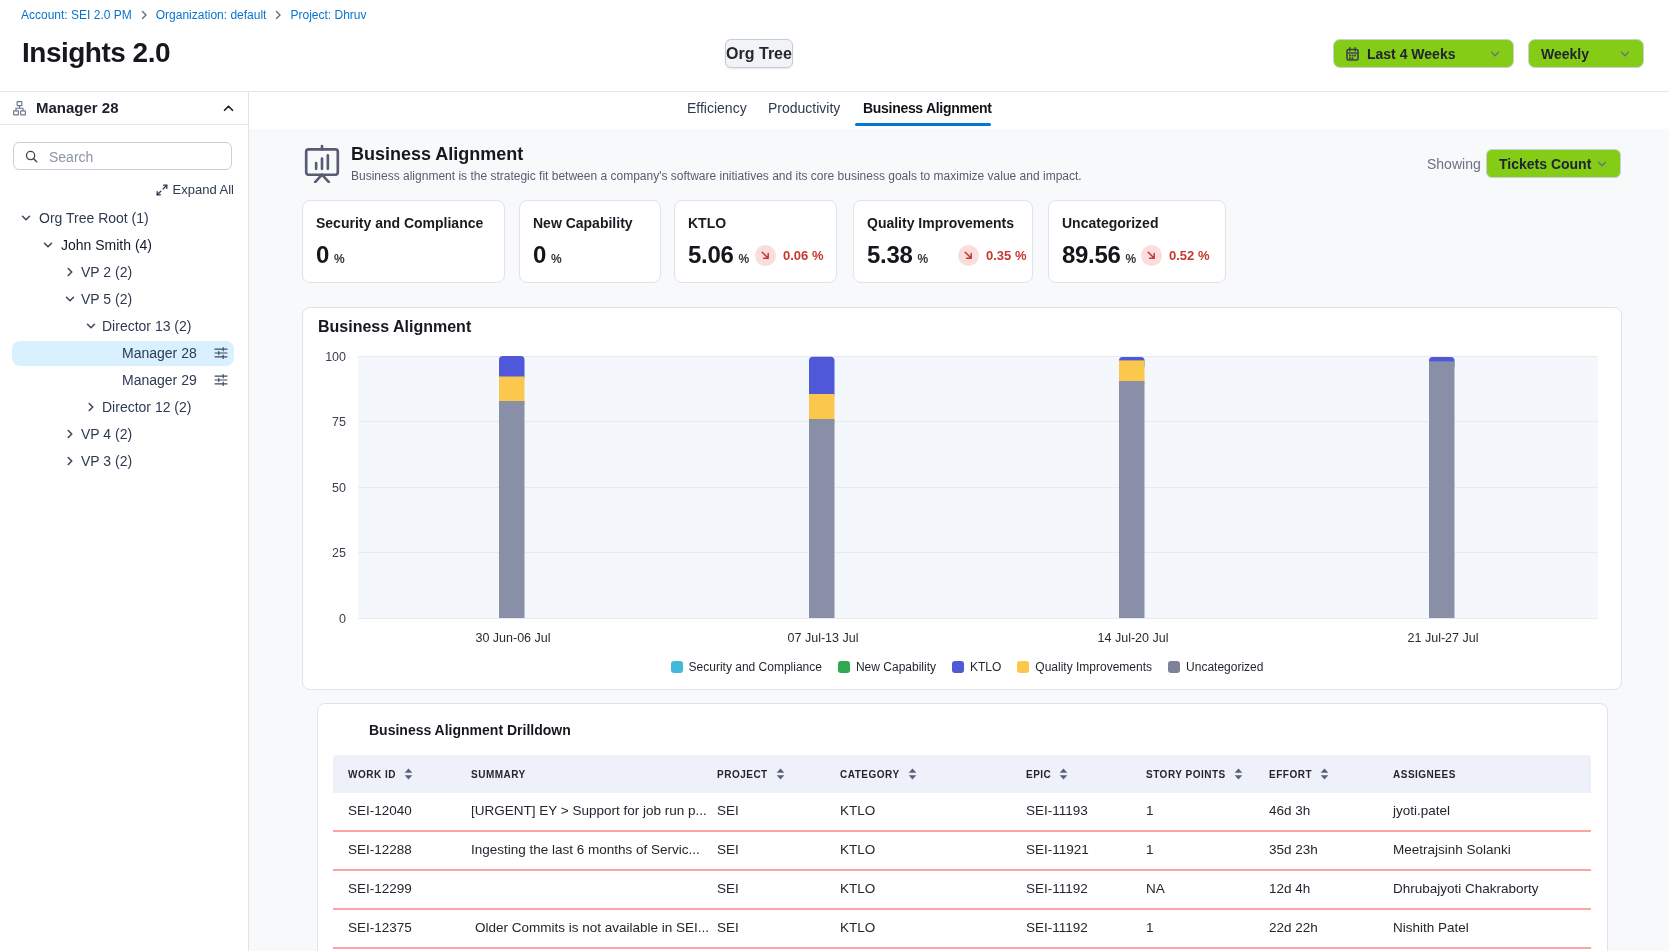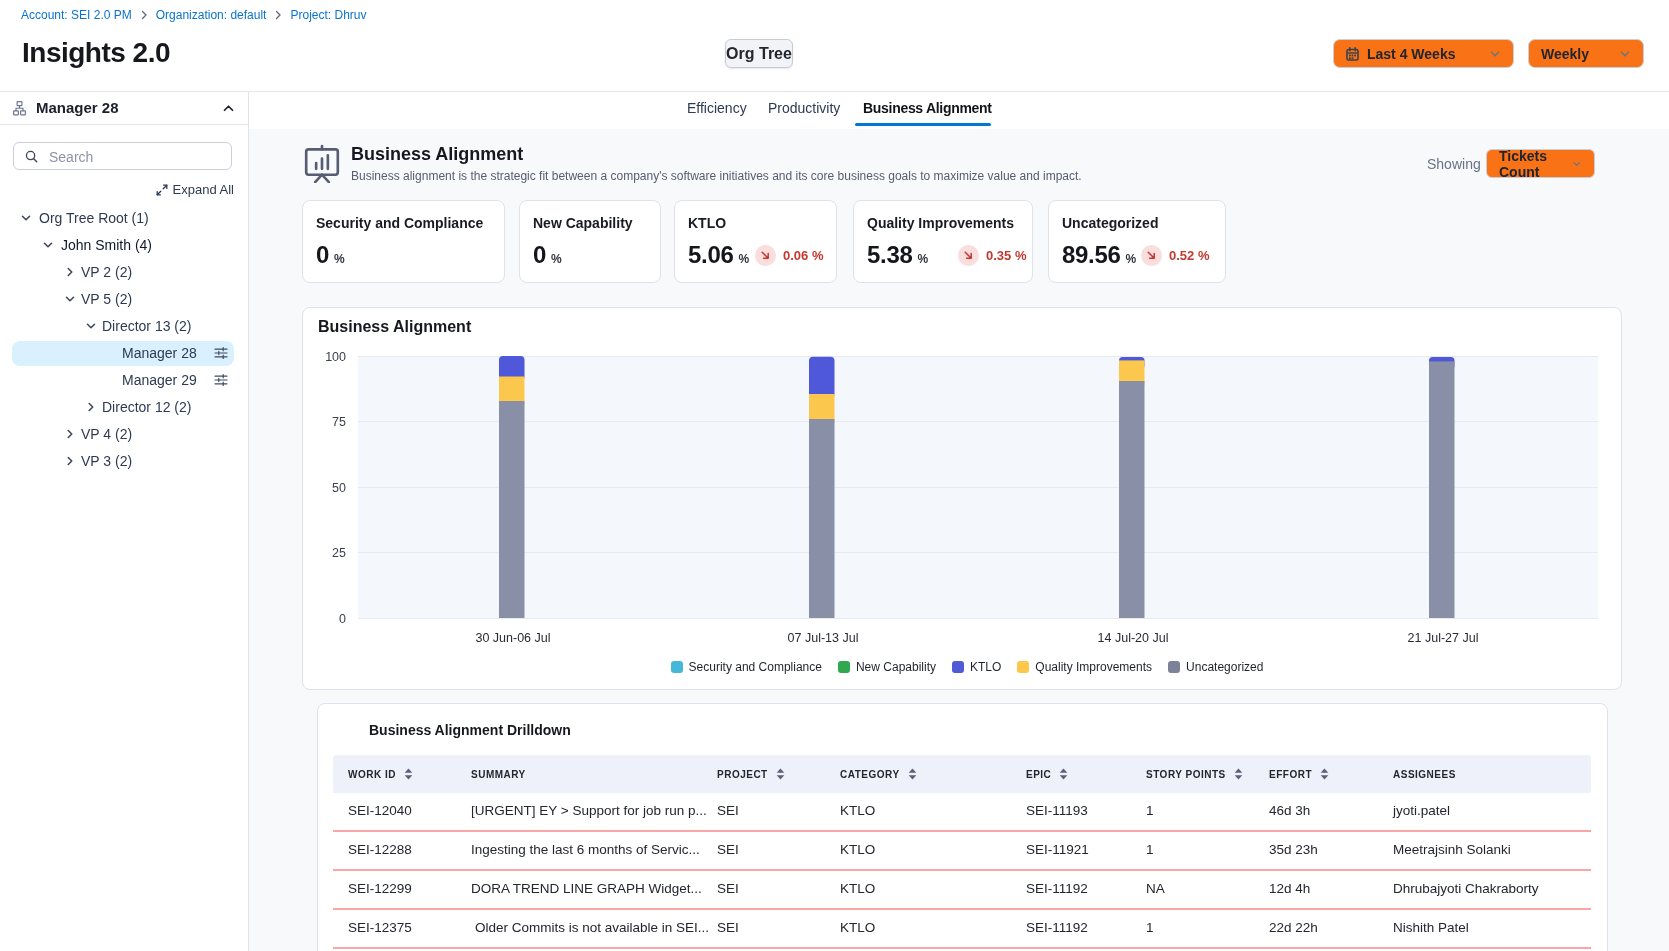--- a/index.html
+++ b/index.html
@@ -6,21 +6,21 @@
 html,body { width:1669px; height:951px; overflow:hidden; background:#fff;
   font-family:"Liberation Sans", sans-serif; position:relative; }
 .abs { position:absolute; }
 a { text-decoration:none; }
 
 .crumbs { position:absolute; left:21px; top:8px; font-size:12px; color:#0a74cd; display:flex; align-items:center; gap:7px; }
 .crumbs a { color:#0a74cd; }
 .crumb-sep { width:10px; height:10px; }
 h1.title { position:absolute; left:22px; top:37px; font-size:28px; font-weight:700; color:#16181d; letter-spacing:-0.5px; }
 .btn-orgtree { position:absolute; left:725px; top:39px; width:68px; height:29px; background:#f2f3f6; border:1px solid #c6ccd6; border-radius:6px; box-shadow:0 1px 2px rgba(40,41,61,.1); font-size:16px; font-weight:600; color:#23262d; display:flex; align-items:center; justify-content:center; }
-.sel { position:absolute; height:29px; background:#f97316; border:1px solid #c9d0da; border-radius:7px; display:flex; align-items:center; font-size:14px; font-weight:600; color:#21252e; }
+.sel { position:absolute; height:29px; background:#84cc16; border:1px solid #c9d0da; border-radius:7px; display:flex; align-items:center; font-size:14px; font-weight:600; color:#21252e; }
 .sel .chev { margin-left:auto; }
 .hdr-border { position:absolute; left:0; top:91px; width:1669px; height:1px; background:#e4e6ea; }
 
 .sidebar { position:absolute; left:0; top:92px; width:249px; height:859px; background:#fff; border-right:1px solid #e0e3e8; }
 .sb-head { position:absolute; left:0; top:0; width:100%; height:33px; border-bottom:1px solid #e4e6ea; }
 .sb-title { position:absolute; left:36px; top:7px; font-size:15px; font-weight:700; color:#1c202a; }
 .searchbox { position:absolute; left:13px; top:50px; width:219px; height:28px; border:1px solid #c9d0da; border-radius:6px; background:#fff; }
 .searchbox .ph { position:absolute; left:35px; top:6px; font-size:14px; color:#8b93a6; }
 .expand { position:absolute; right:14px; top:90px; font-size:13px; color:#2e3a52; display:flex; align-items:center; gap:5px; }
 .sel-row { position:absolute; left:12px; top:249px; width:222px; height:25px; background:#d9f0ff; border-radius:8px; }
@@ -190,21 +190,21 @@
     <g fill="none" stroke="#565c72" stroke-width="2.7" stroke-linecap="round" stroke-linejoin="round">
       <path d="M19 3.2v3.3"></path>
       <rect x="2.8" y="6.5" width="32.4" height="26" rx="2.4"></rect>
       <path d="M13 26.5v-6M19 26.5v-10.5M25 26.5v-14"></path>
       <path d="M19 32.5l-7 7.5M19 32.5l7 7.5"></path>
     </g>
   </svg>
 <div class="sec-title">Business Alignment</div>
 <div class="sec-desc">Business alignment is the strategic fit between a company's software initiatives and its core business goals to maximize value and impact.</div>
 <div class="showing">Showing</div>
-<div class="sel" style="left:1486px; top:149px; width:109px; padding:0 12px; font-size:14px; border-radius:6px;">
+<div class="sel" style="left:1486px; top:149px; width:135px; padding:0 12px; font-size:14px; border-radius:6px;">
   <span>Tickets Count</span>
   <svg class="chev" width="12" height="12" viewBox="0 0 12 12">
       <path d="M2.5 4.25 L6 7.75 L9.5 4.25" fill="none" stroke="#6b7280" stroke-width="1.4" stroke-linecap="round" stroke-linejoin="round"></path>
     </svg>
 </div>
 
 <div class="card" style="left:302px; width:203px;">
   <h3>Security and Compliance</h3>
   <div class="val">0<span class="pct">%</span></div>
 </div>
@@ -344,21 +344,20 @@
       <span class="td sum" style="left:138px;">Ingesting the last 6 months of Servic...</span>
       <span class="td" style="left:384px;">SEI</span>
       <span class="td" style="left:507px;">KTLO</span>
       <span class="td" style="left:693px;">SEI-11921</span>
       <span class="td" style="left:813px;">1</span>
       <span class="td" style="left:936px;">35d 23h</span>
       <span class="td" style="left:1060px;">Meetrajsinh Solanki</span>
     </div>
     <div class="drow">
       <span class="td" style="left:15px;">SEI-12299</span>
-      <span class="td sum" style="left:138px;">DORA TREND LINE GRAPH Widget...</span>
       <span class="td" style="left:384px;">SEI</span>
       <span class="td" style="left:507px;">KTLO</span>
       <span class="td" style="left:693px;">SEI-11192</span>
       <span class="td" style="left:813px;">NA</span>
       <span class="td" style="left:936px;">12d 4h</span>
       <span class="td" style="left:1060px;">Dhrubajyoti Chakraborty</span>
     </div>
     <div class="drow">
       <span class="td" style="left:15px;">SEI-12375</span>
       <span class="td sum" style="left:142px;">Older Commits is not available in SEI...</span>

